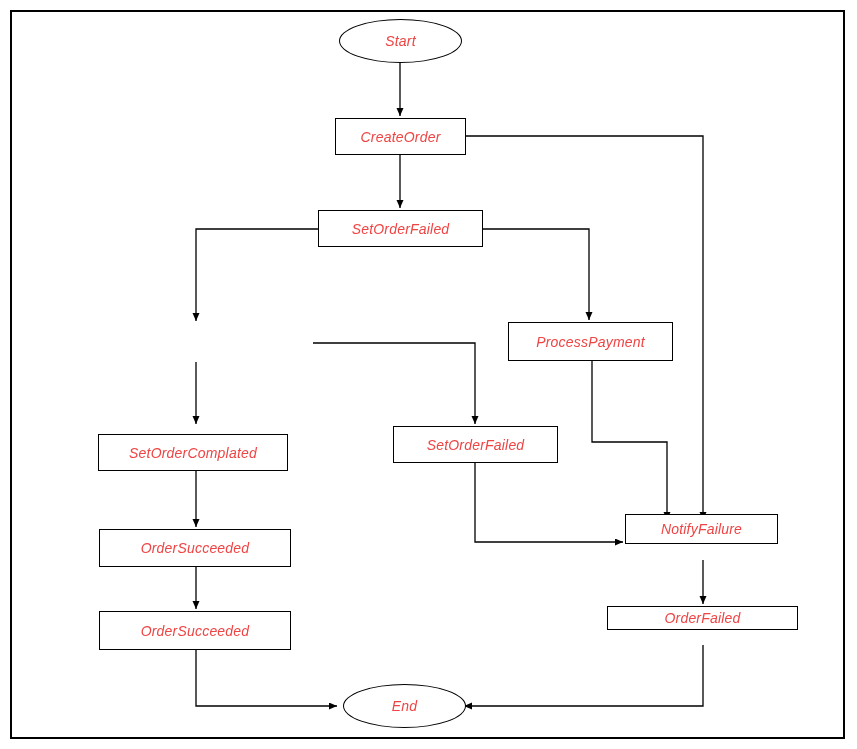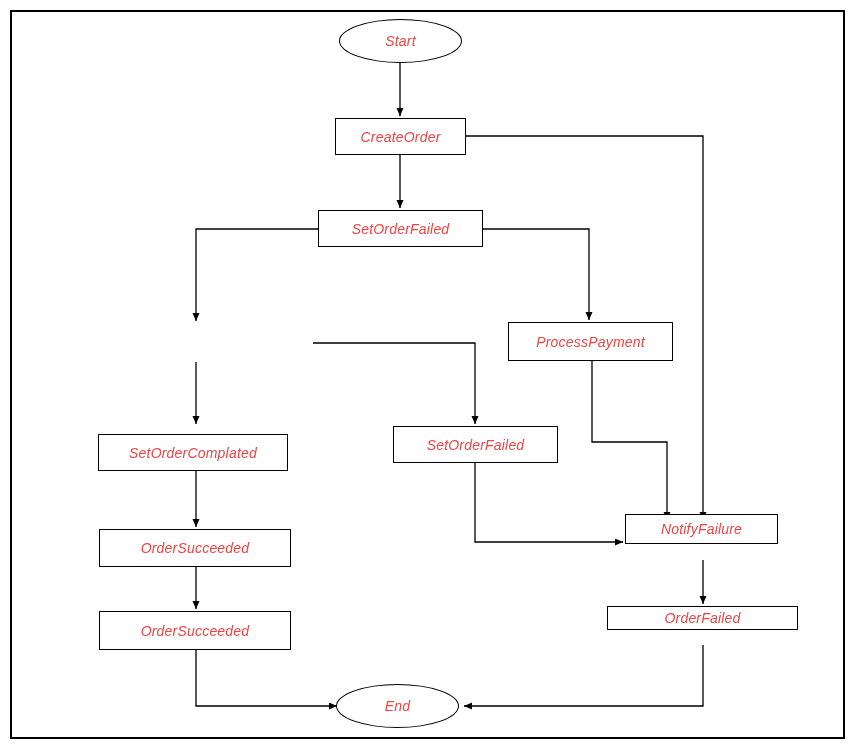--- a/index.html
+++ b/index.html
@@ -98,15 +98,15 @@
   <div class="node" style="left:393px; top:426px; width:165px; height:37px;">SetOrderFailed</div>
 
   <div class="node" style="left:99px; top:529px; width:192px; height:38px;">OrderSucceeded</div>
 
   <div class="node" style="left:625px; top:514px; width:153px; height:30px;">NotifyFailure</div>
 
   <div class="node" style="left:99px; top:611px; width:192px; height:39px;">OrderSucceeded</div>
 
   <div class="node" style="left:607px; top:606px; width:191px; height:24px;">OrderFailed</div>
 
-  <div class="node ellipse" style="left:336px; top:684px; width:123px; height:44px;">End</div>
+  <div class="node ellipse" style="left:343px; top:684px; width:123px; height:44px;">End</div>
 
 </div>
 
 </body></html>

